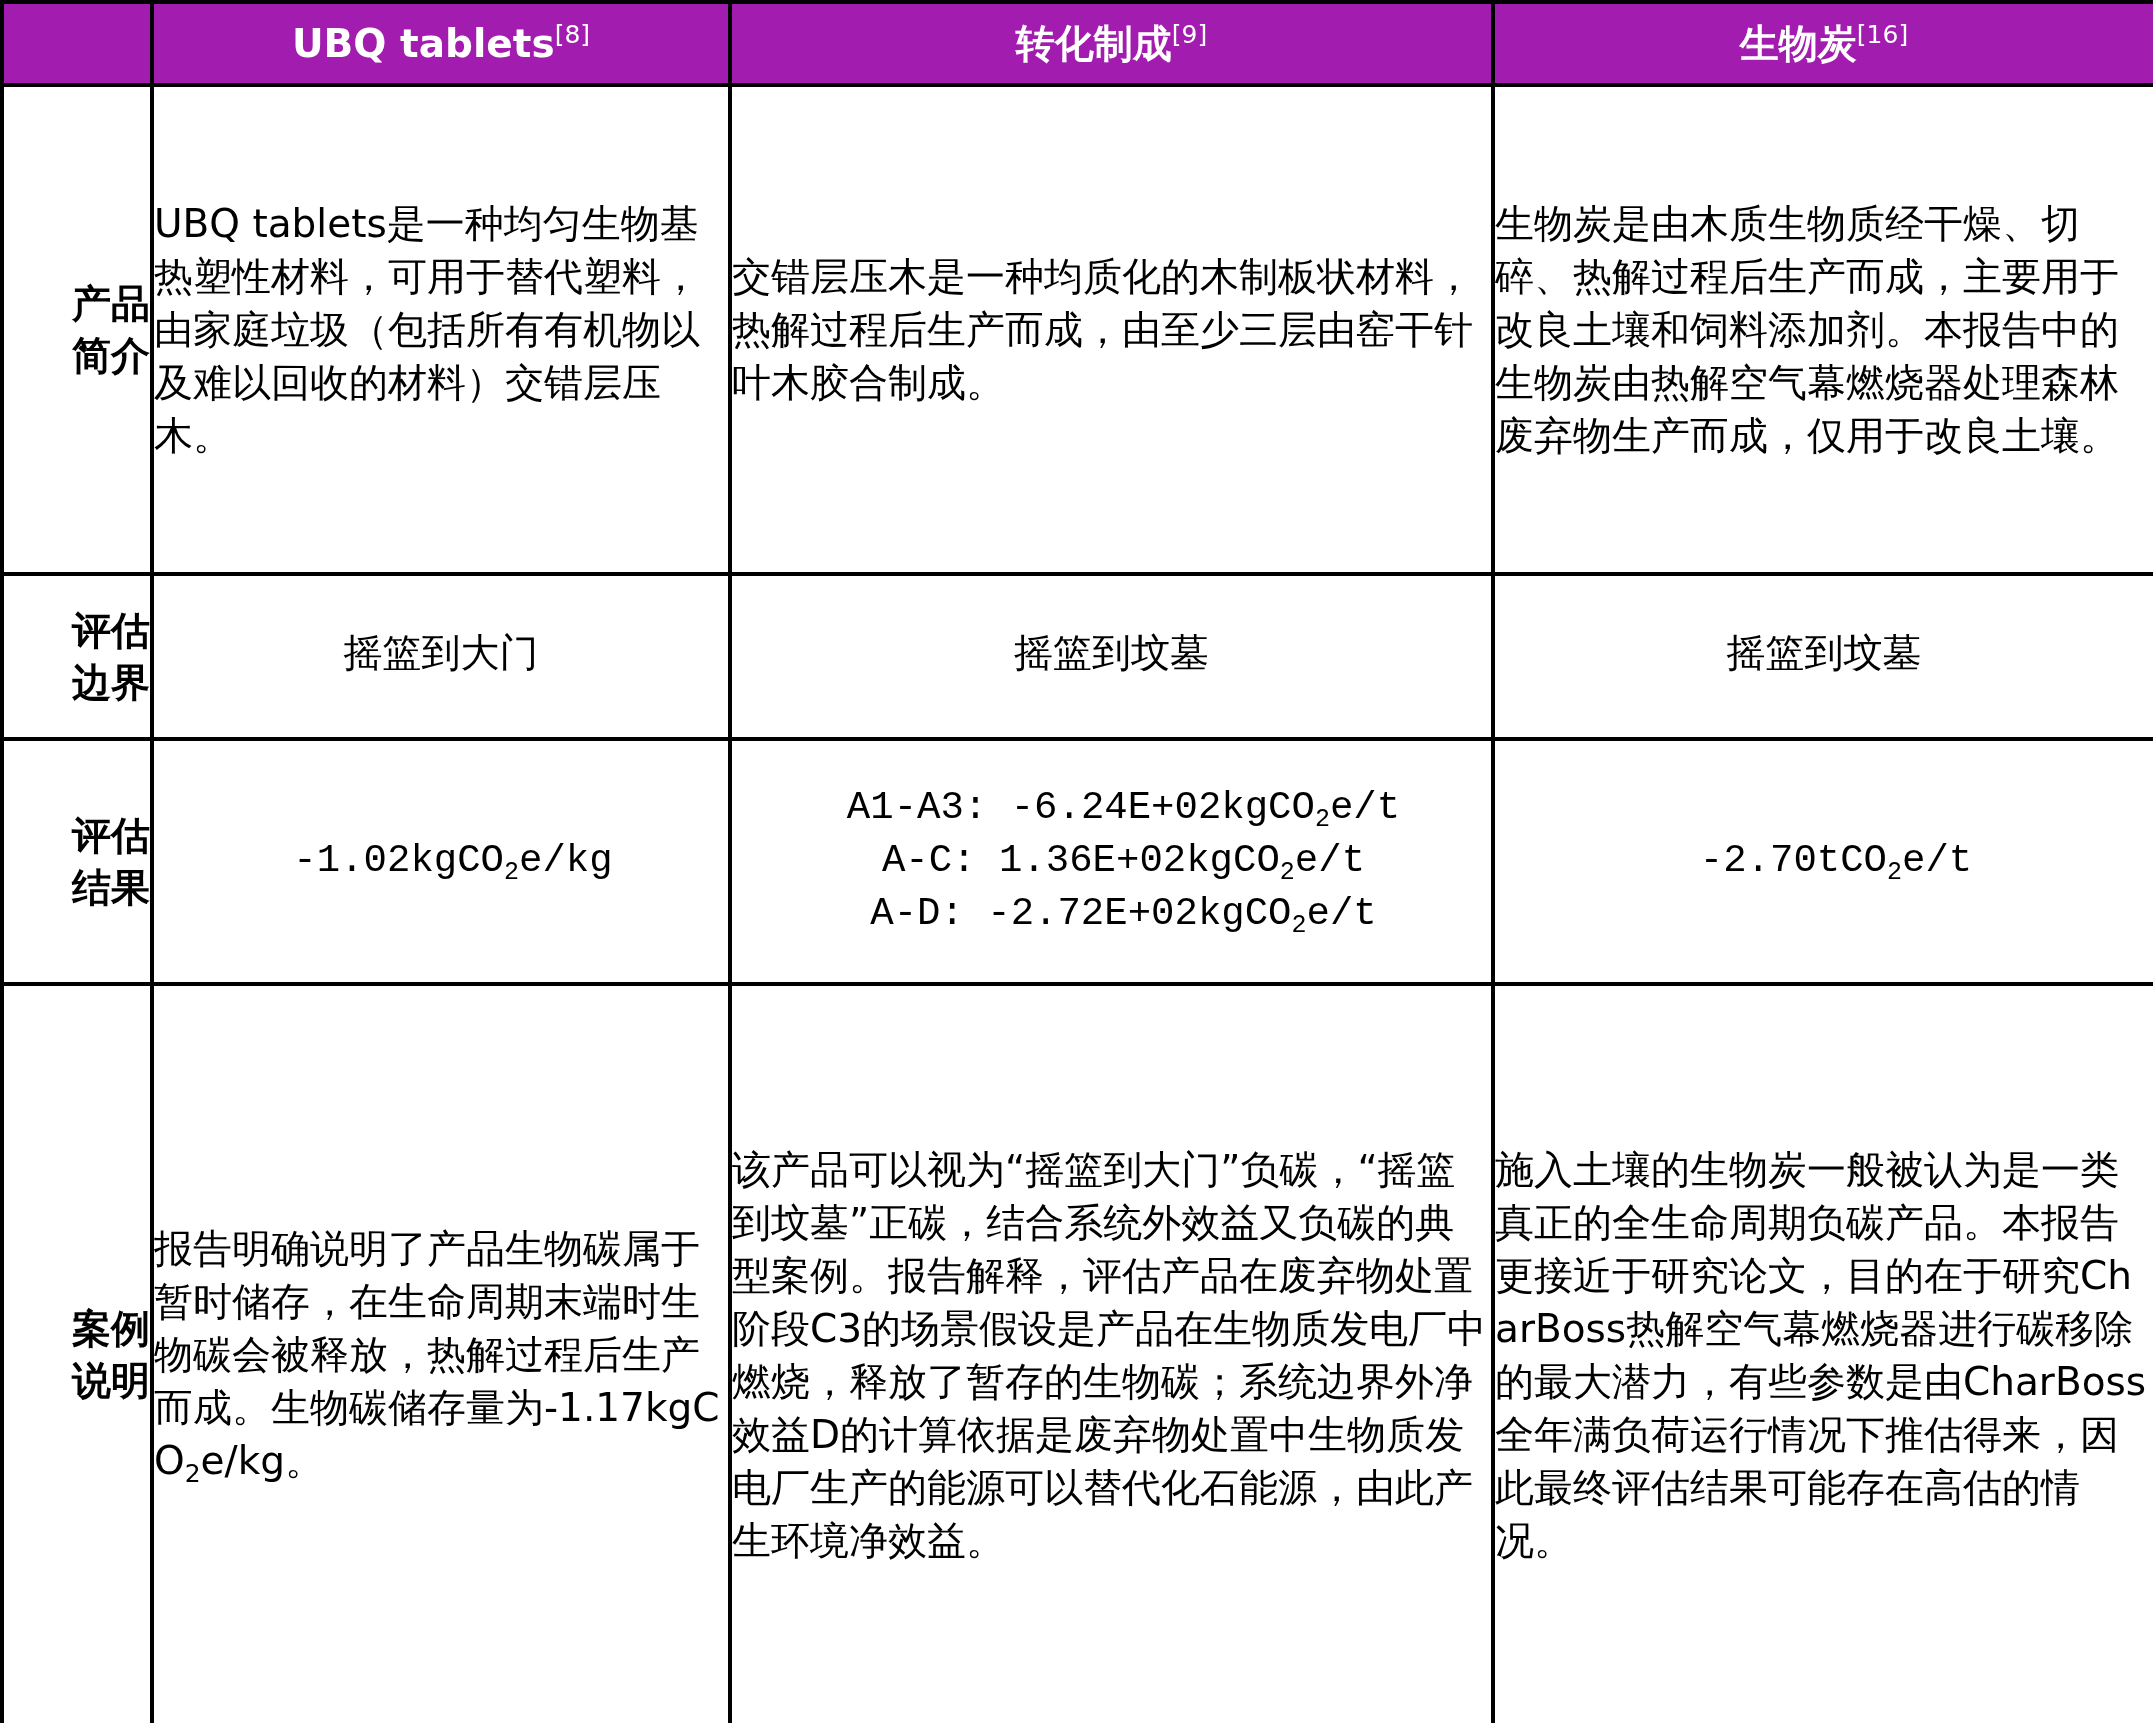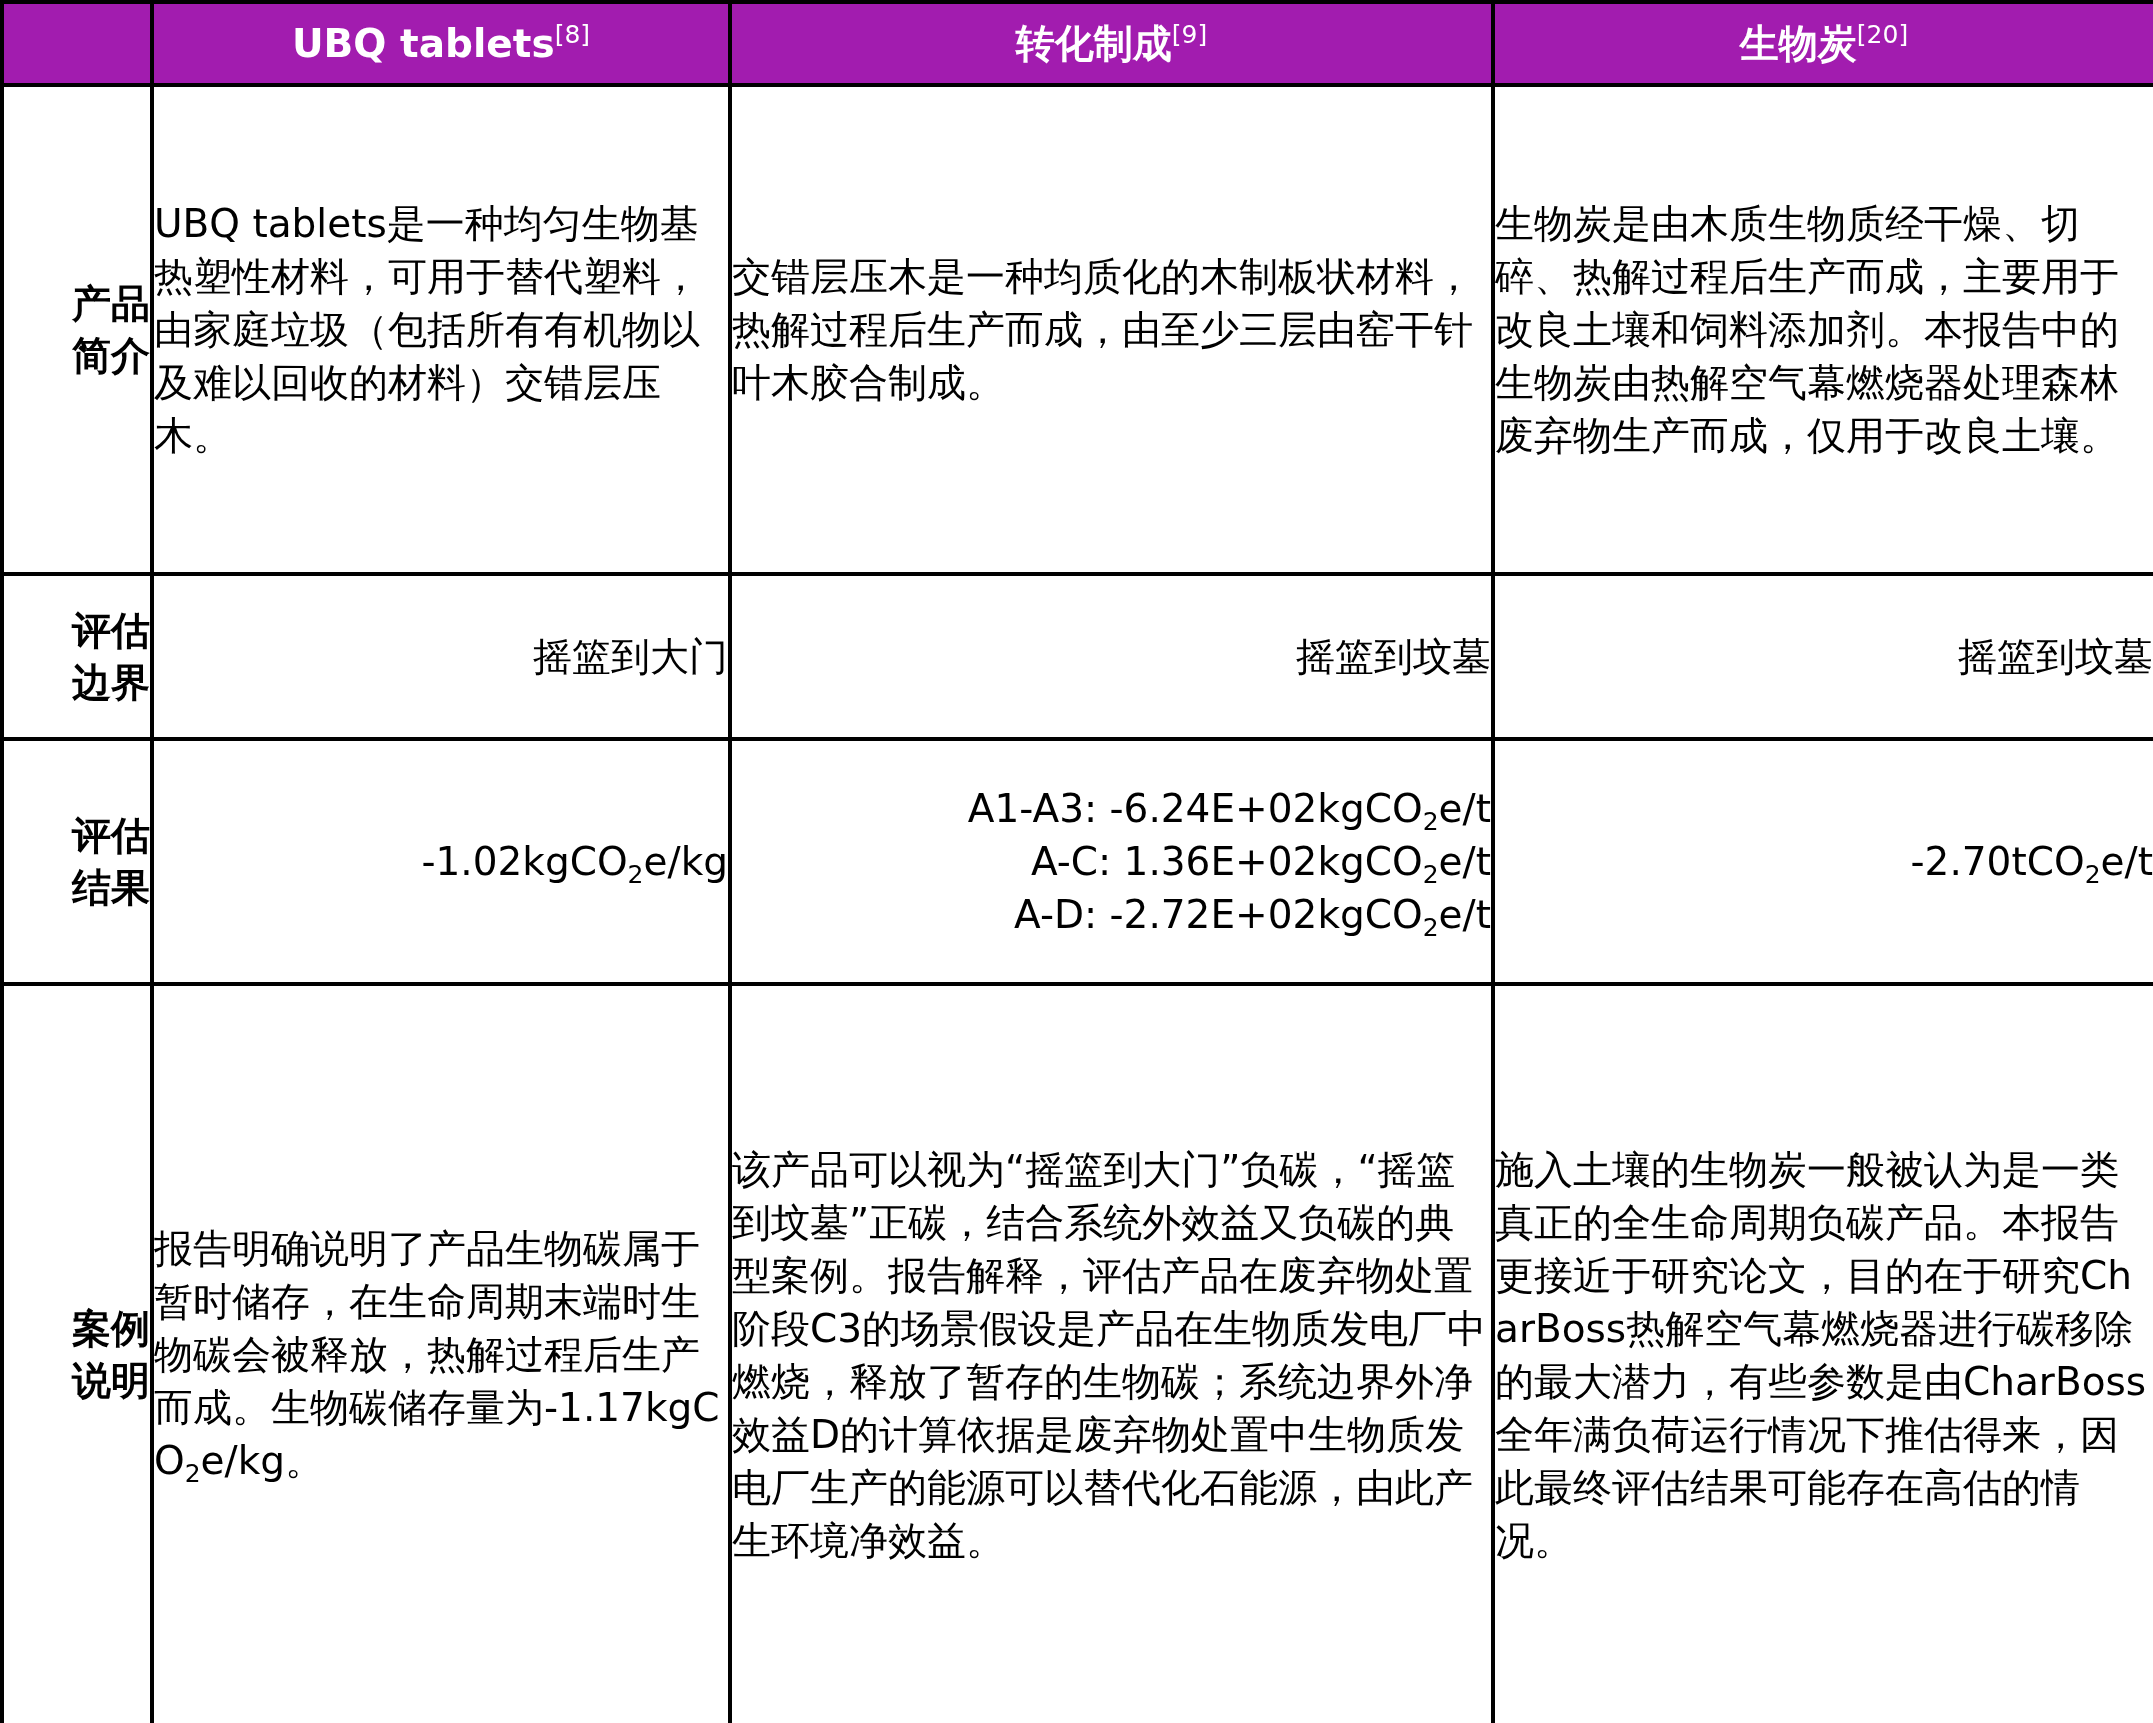--- a/index.html
+++ b/index.html
@@ -44,42 +44,43 @@
   td.body {
     font-size:39px;
     line-height:53px;
     vertical-align:middle;
     padding:0 17.5px 0 21.3px;
     word-break: break-all;
   }
   td.center {
     font-size:39px;
     line-height:53px;
-    text-align:right;
+    text-align:center;
     vertical-align:middle;
+    font-family:Liberation Mono, monospace;
   }
   td.center .line { display:block;padding-left:24px; }
   sub.s { font-size:25px; line-height:0; vertical-align:-7.8px; }
 </style>
 </head>
 <body>
 
 <table class="cmp">
   <colgroup>
     <col class="c0">
       <col class="c1">
       <col class="c2">
       <col class="c3">
   </colgroup>
   <tbody>
       <tr class="hdr">
     <th></th>
     <th><span>UBQ tablets</span><sup>[8]</sup></th>
     <th><span>转化制成</span><sup>[9]</sup></th>
-    <th><span>生物炭</span><sup>[20]</sup></th>
+    <th><span>生物炭</span><sup>[16]</sup></th>
   </tr>
 
   <tr class="r1">
     <td class="label">
       <span>产品</span>
       <span>简介</span>
     </td>
     <td class="body">UBQ tablets是一种均匀生物基热塑性材料，可用于替代塑料，由家庭垃圾（包括所有有机物以及难以回收的材料）交错层压木。</td>
     <td class="body">交错层压木是一种均质化的木制板状材料，热解过程后生产而成，由至少三层由窑干针叶木胶合制成。</td>
     <td class="body">生物炭是由木质生物质经干燥、切碎、热解过程后生产而成，主要用于改良土壤和饲料添加剂。本报告中的生物炭由热解空气幕燃烧器处理森林废弃物生产而成，仅用于改良土壤。</td>

